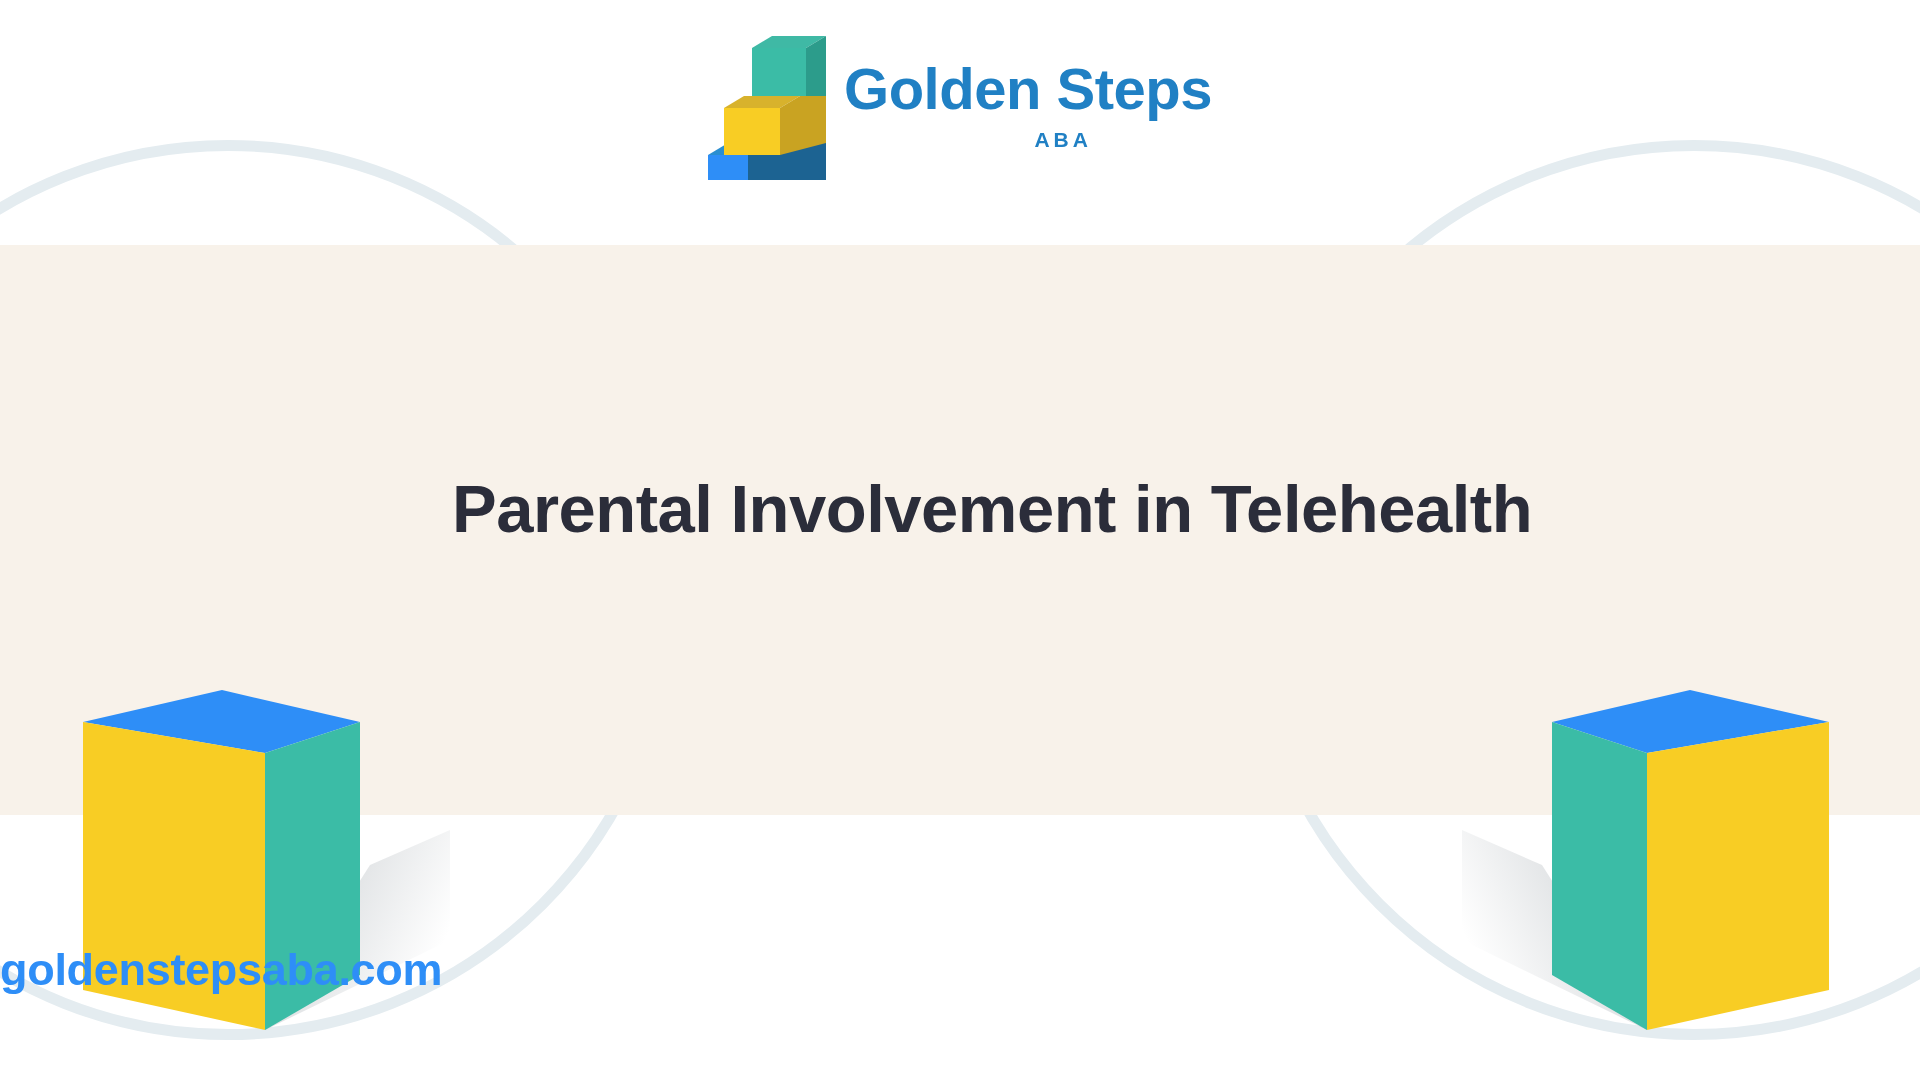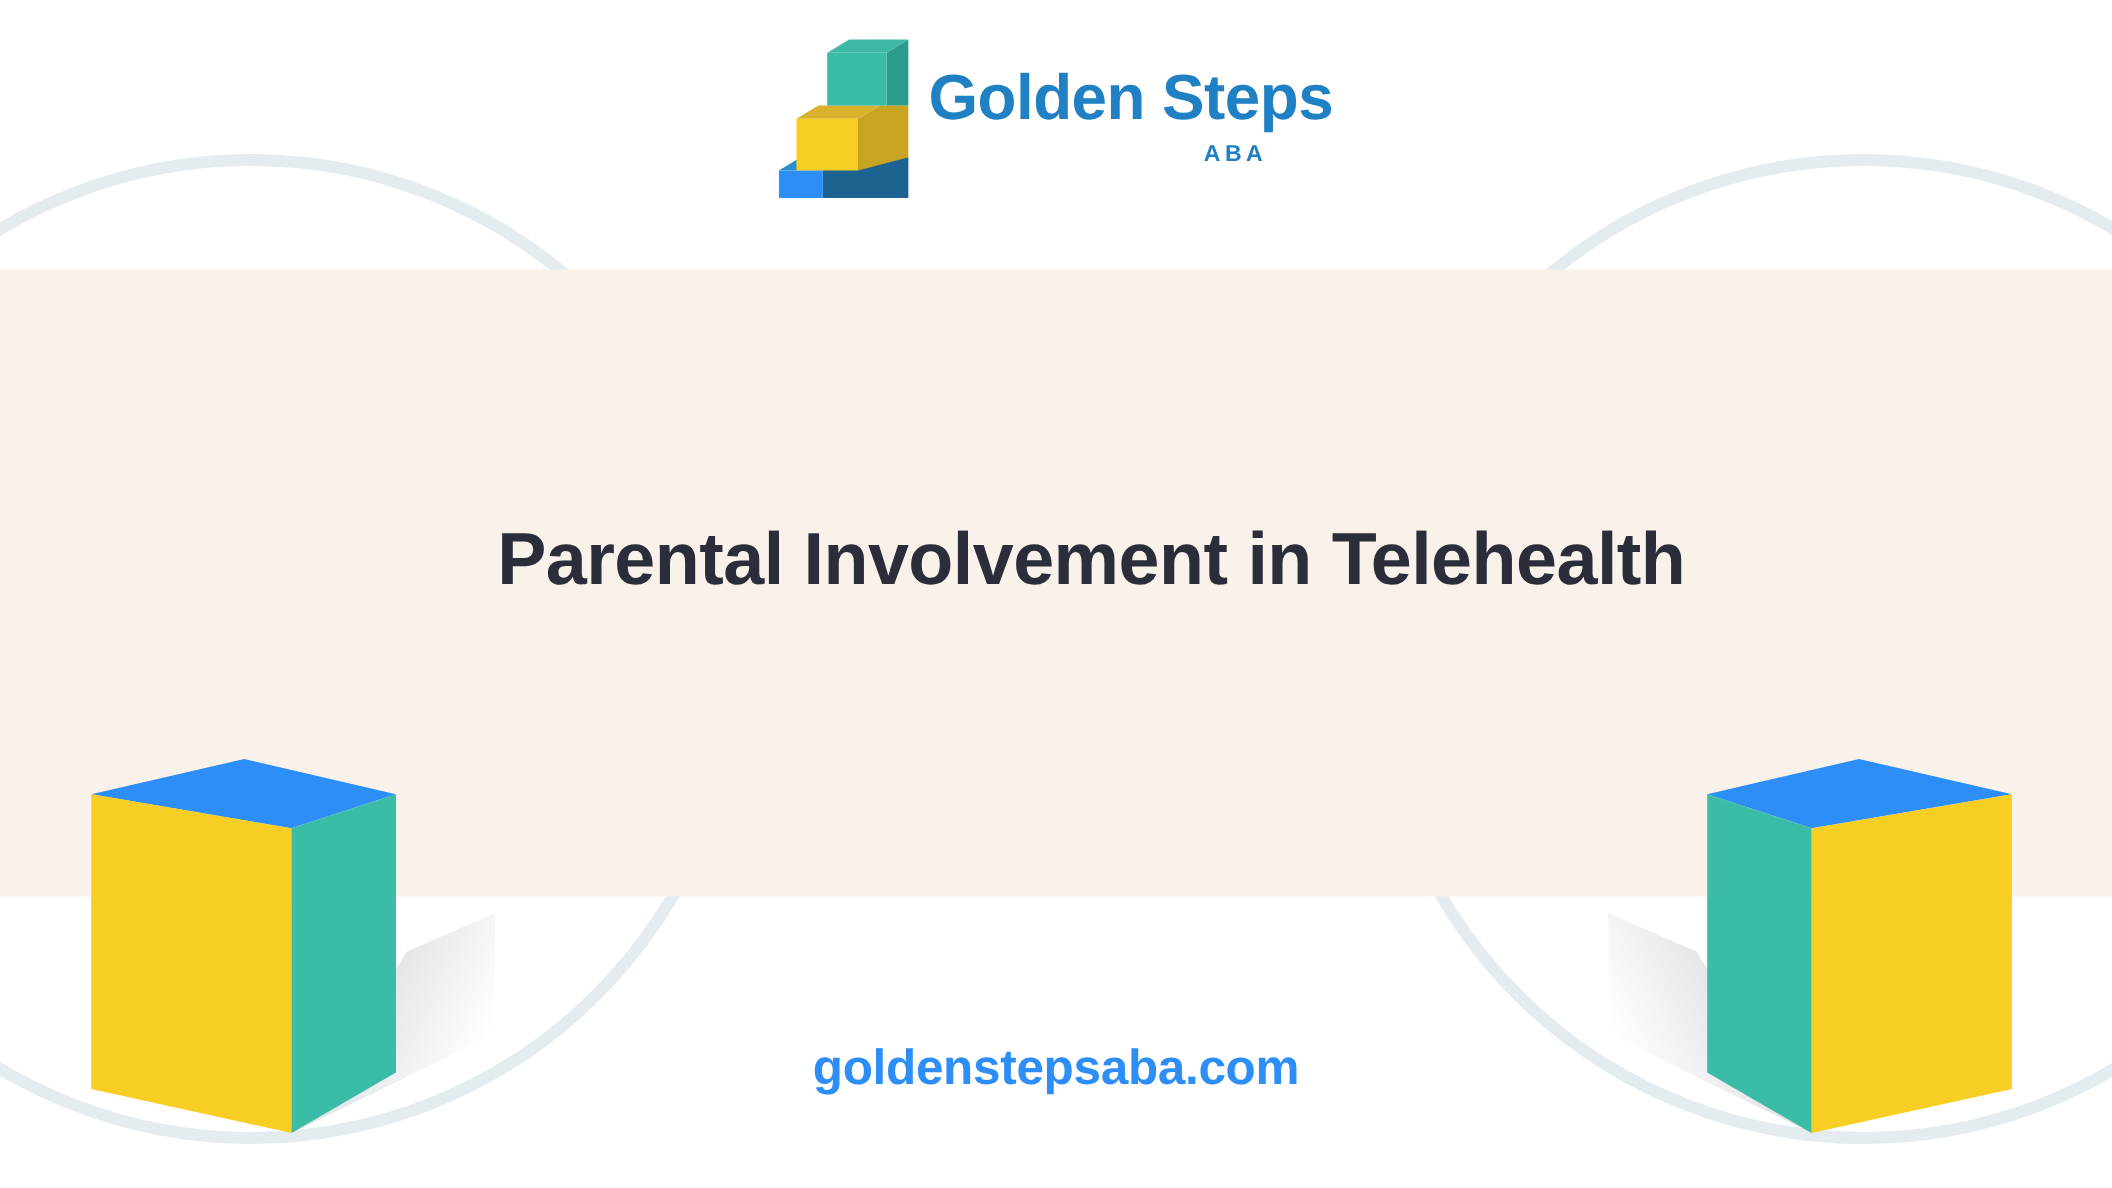--- a/index.html
+++ b/index.html
@@ -76,21 +76,21 @@
     white-space: nowrap;
     text-align: center;
   }
   .logo-sub {
     font-family: "Liberation Sans", sans-serif;
     font-size: 21px;
     font-weight: bold;
     color: #2080c4;
     letter-spacing: 4px;
     margin-top: 11px;
-    margin-right: 60px;
+    margin-right: 120px;
     white-space: nowrap;
   }
 
   
   .title {
     position: absolute;
     left: 0;
     top: 470px;
     width: 1920px;
     text-align: center;
@@ -102,22 +102,22 @@
     line-height: 1.15;
     white-space: nowrap;
     padding-left: 32px;
   }
 
   
   .url {
     position: absolute;
     left: 0;
     top: 944px;
-    width: 1920px;
-    text-align: center;
+    width: 1645px;
+    text-align: left;
     font-family: "Liberation Sans", sans-serif;
     font-size: 45px;
     font-weight: bold;
     color: #2e8ef7;
     letter-spacing: -0.3px;
     white-space: nowrap;
   }
 
   
   .cube {

